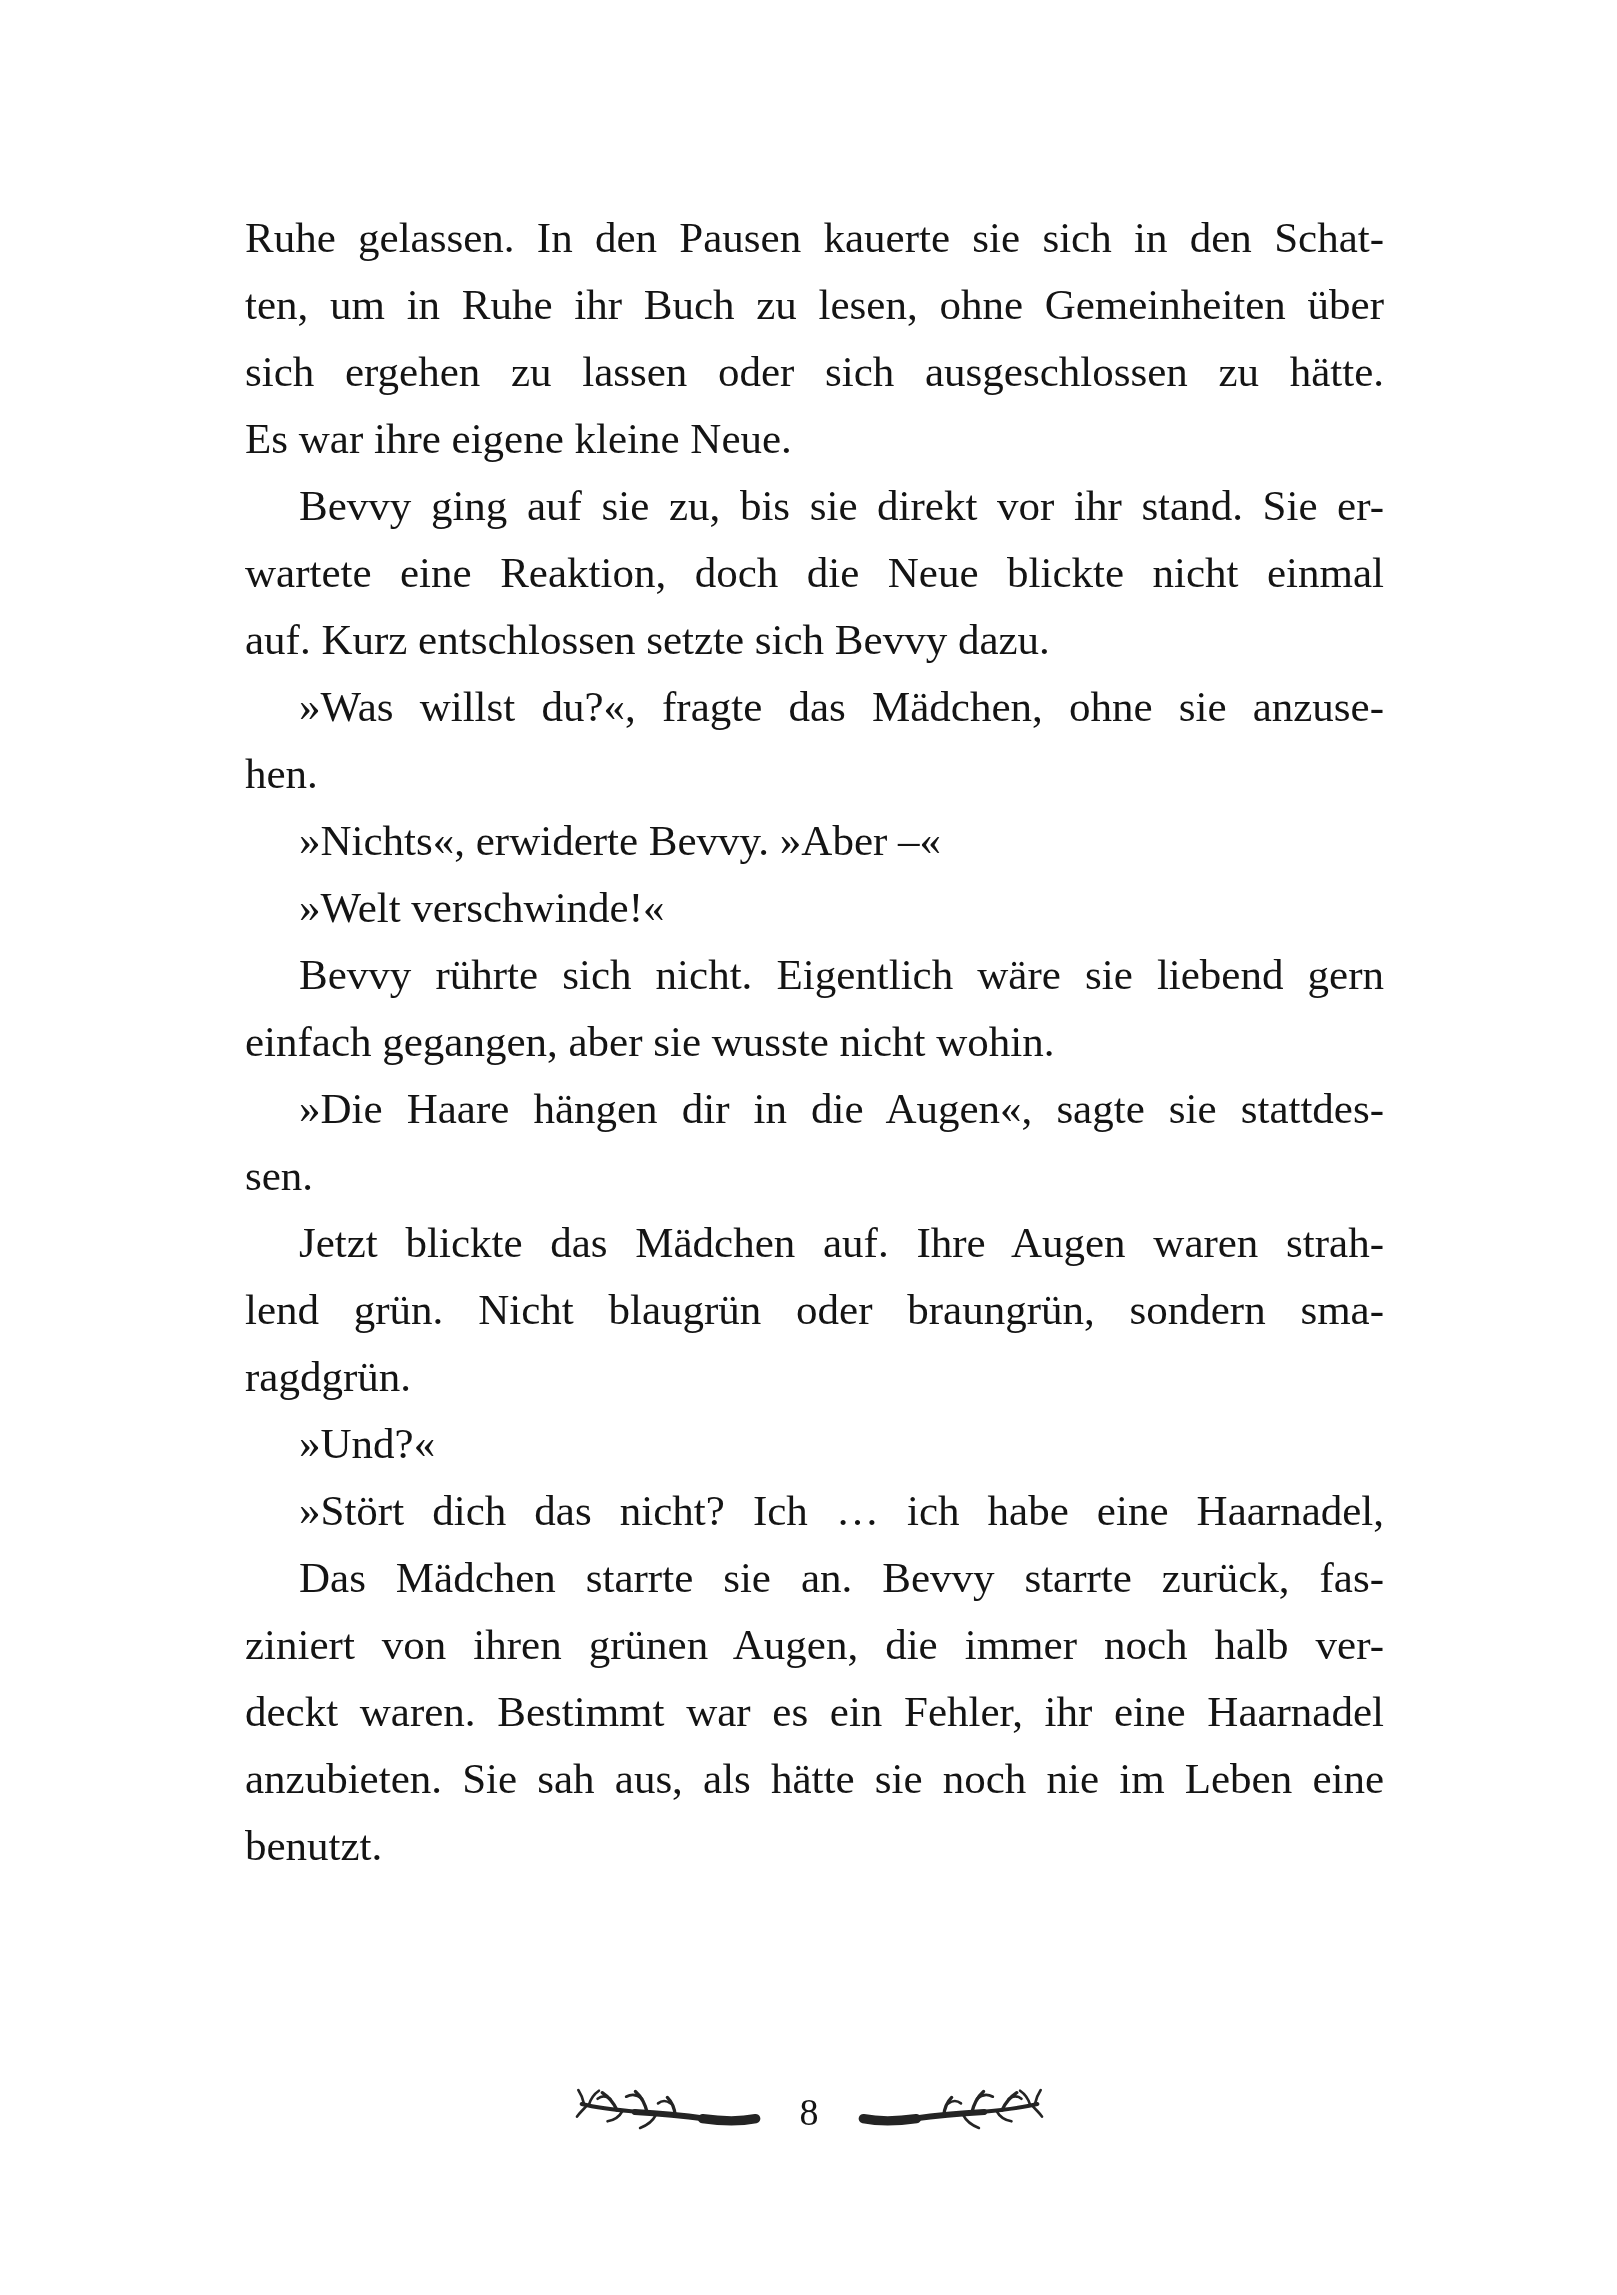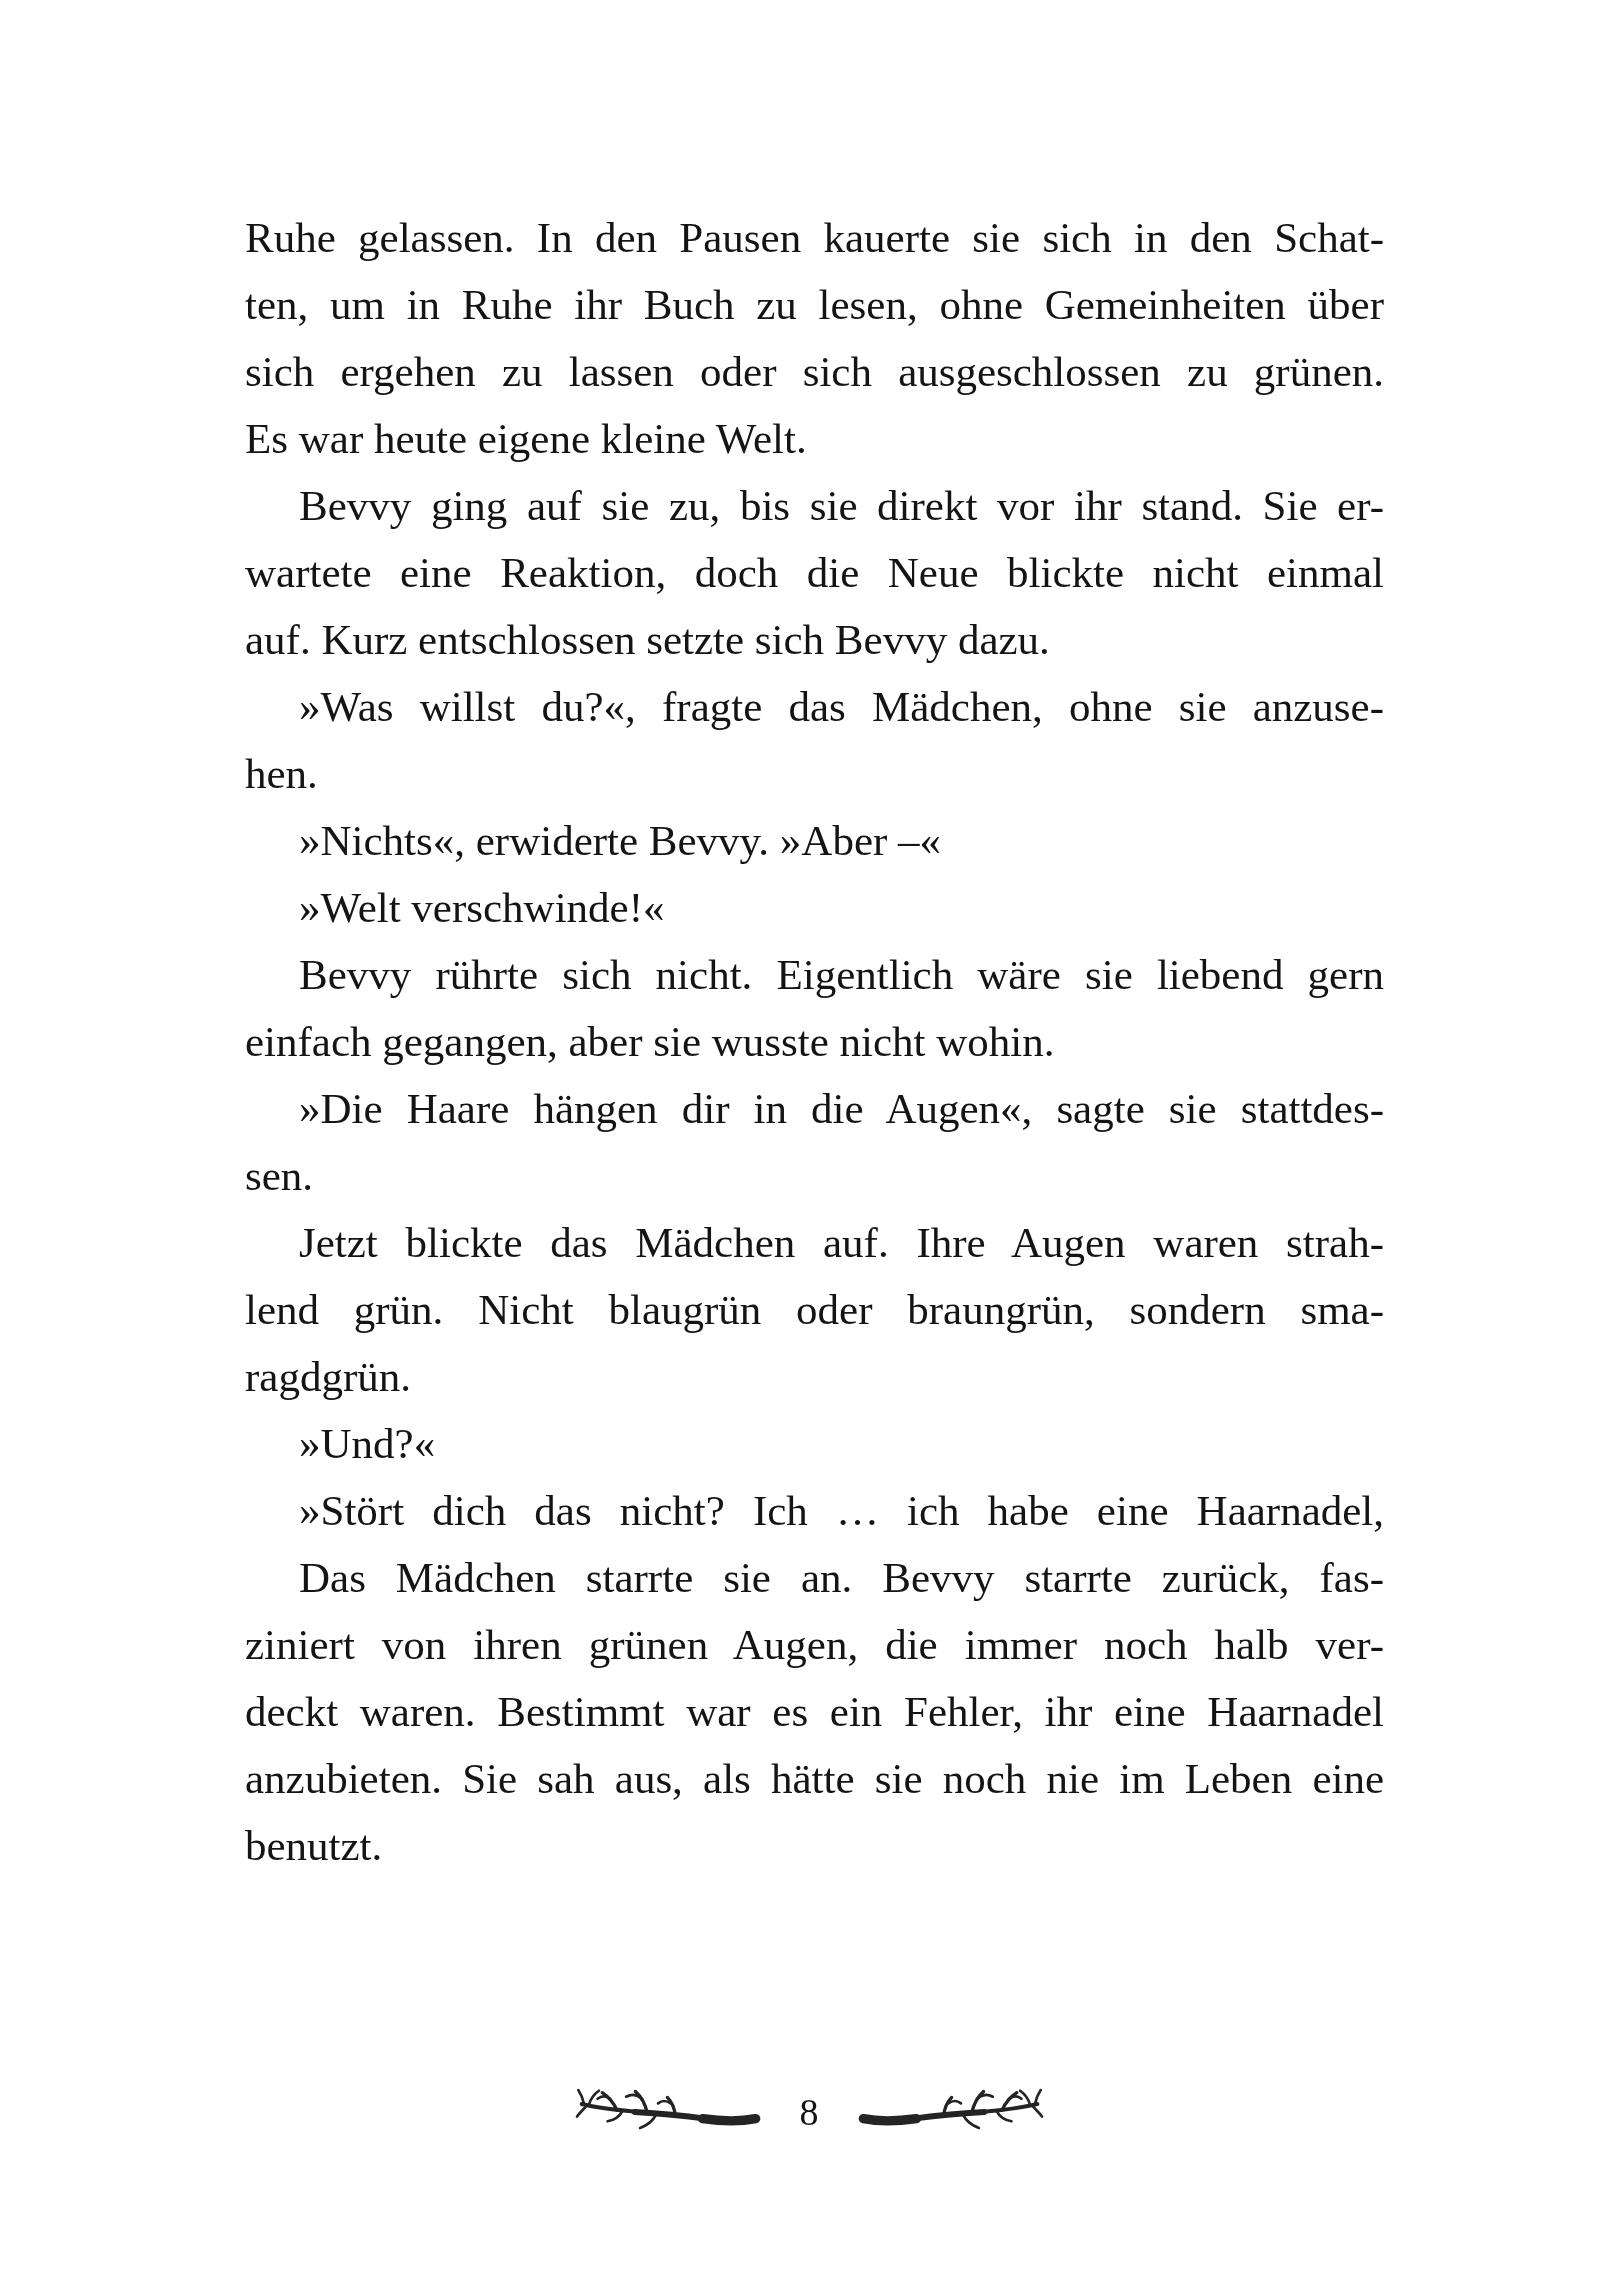--- a/index.html
+++ b/index.html
@@ -56,22 +56,22 @@
     stroke-linecap: round;
     stroke-linejoin: round;
   }
 </style>
 </head>
 <body>
 
 <main class="text-block">
     <div class="line">Ruhe gelassen. In den Pausen kauerte sie sich in den Schat-</div>
     <div class="line">ten, um in Ruhe ihr Buch zu lesen, ohne Gemeinheiten über</div>
-    <div class="line">sich ergehen zu lassen oder sich ausgeschlossen zu grünen.</div>
-    <div class="line last">Es war heute eigene kleine Welt.</div>
+    <div class="line">sich ergehen zu lassen oder sich ausgeschlossen zu hätte.</div>
+    <div class="line last">Es war ihre eigene kleine Neue.</div>
     <div class="line indent">Bevvy ging auf sie zu, bis sie direkt vor ihr stand. Sie er-</div>
     <div class="line">wartete eine Reaktion, doch die Neue blickte nicht einmal</div>
     <div class="line last">auf. Kurz entschlossen setzte sich Bevvy dazu.</div>
     <div class="line indent">»Was willst du?«, fragte das Mädchen, ohne sie anzuse-</div>
     <div class="line last">hen.</div>
     <div class="line indent last">»Nichts«, erwiderte Bevvy. »Aber –«</div>
     <div class="line indent last">»Welt verschwinde!«</div>
     <div class="line indent">Bevvy rührte sich nicht. Eigentlich wäre sie liebend gern</div>
     <div class="line last">einfach gegangen, aber sie wusste nicht wohin.</div>
     <div class="line indent">»Die Haare hängen dir in die Augen«, sagte sie stattdes-</div>

